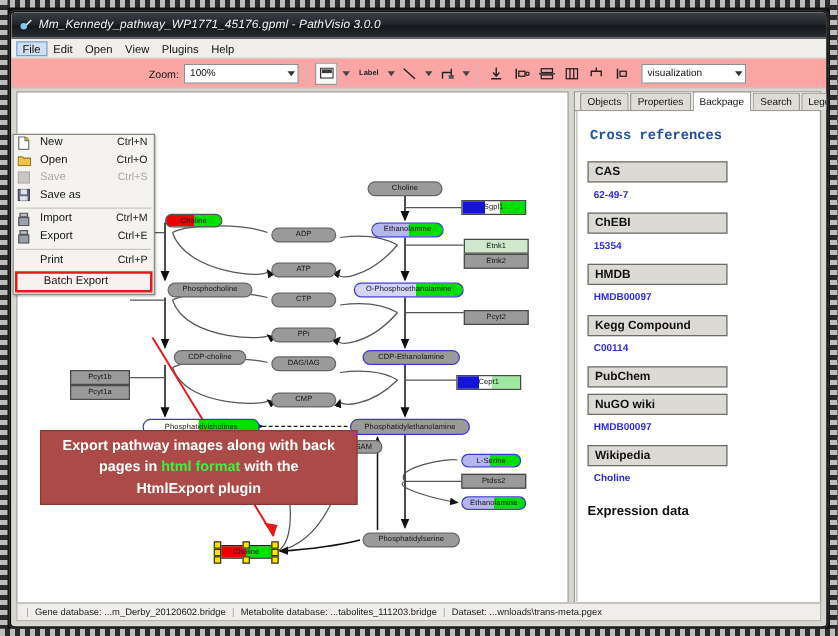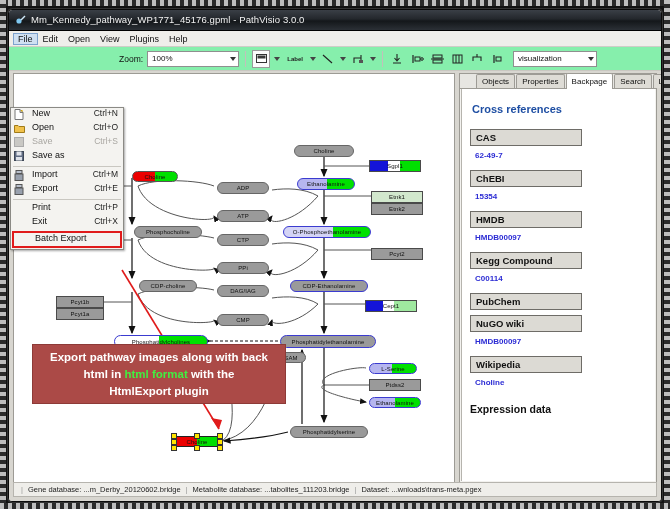--- a/index.html
+++ b/index.html
@@ -25,30 +25,30 @@
 
   
   .win{position:absolute;left:8px;top:9px;width:652px;height:491px;
        background:#e8e7e4;border:1px solid #0a0a0a;border-radius:4px;
        box-shadow:0 0 0 1px #333;overflow:hidden;}
   .titlebar{position:relative;height:20px;
      background:linear-gradient(180deg,#3a3f46 0%, #23272c 45%, #14171a 55%, #2b3036 100%);
      border-bottom:1px solid #000;border-radius:3px 3px 0 0;}
   .titlebar .tb-icon{position:absolute;left:6px;top:4px;width:12px;height:12px;}
   .titlebar .tb-text{position:absolute;left:22px;top:4px;color:#f2f2f2;
-     font-size:9.5px;white-space:nowrap;letter-spacing:.1px;}
+     font-size:9.5px;white-space:nowrap;letter-spacing:.1px;font-style:italic;}
 
   
   .menubar{height:15px;background:#efeeea;border-bottom:1px solid #cfcdc7;
     display:flex;align-items:center;padding-left:4px;gap:0px;}
   .menubar .mi{font-size:9px;padding:1px 5px;color:#111;}
   .menubar .mi.active{background:#cfe0f2;border:1px solid #7da2ce;padding:0 4px;}
 
   
-  .toolbar{height:23px;background:#86efac;border-bottom:1px solid #c9c7c1;
+  .toolbar{height:23px;background:#fca5a5;border-bottom:1px solid #c9c7c1;
     display:flex;align-items:center;padding-left:6px;gap:4px;position:relative;}
   .tb-lbl{font-size:8.5px;color:#111;}
   .combo{height:14px;background:#fff;border:1px solid #8f8f8f;display:flex;
     align-items:center;justify-content:space-between;padding:0 2px 0 4px;font-size:8px;}
   .combo .cv{color:#111;text-align:center;}
   .combo .carr{width:0;height:0;border-left:3px solid transparent;border-right:3px solid transparent;
     border-top:4px solid #333;margin-left:6px;}
   .sep{width:1px;height:16px;background:#c2c0ba;margin:0 2px;}
   .tbtn{width:16px;height:16px;border:1px solid #9a9a9a;background:#fbfbfb;
     display:flex;align-items:center;justify-content:center;font-size:7px;color:#222;}
@@ -57,28 +57,28 @@
     border-top:4px solid #444;}
 
   
   .body{position:relative;height:430px;background:#d8d6d0;}
   .canvas-wrap{position:absolute;left:4px;top:2px;width:440px;height:408px;
     background:#fff;border:1px solid #9d9b95;overflow:hidden;}
   .rulerL{position:absolute;left:4px;top:2px;width:8px;height:408px;background:#e9e8e4;
     border-right:1px solid #b9b7b1;}
   .side{position:absolute;left:450px;top:2px;width:196px;height:408px;
     background:#f3f2ef;border:1px solid #9d9b95;}
-  .tabrow{display:flex;height:14px;align-items:flex-end;padding-left:16px;gap:1px;
+  .tabrow{display:flex;height:14px;align-items:flex-end;padding-left:4px;gap:1px;
     background:#e7e6e2;border-bottom:1px solid #9d9b95;text-align:center;}
   .tab{font-size:8px;padding:1px 5px 1px 5px;border:1px solid #9d9b95;border-bottom:none;
     background:#dedcd6;color:#111;border-radius:2px 2px 0 0;line-height:11px;}
   .tab.sel{background:#fff;position:relative;top:1px;padding-top:2px;padding-bottom:2px;}
   .sidebody{position:absolute;left:1px;top:15px;right:1px;bottom:1px;background:#fff;
     border-left:1px solid #b6b4ae;overflow:hidden;padding:6px 8px 0 8px;}
-  .xref-title{color:#1f4fa3;font-weight:bold;font-size:11px;margin:8px 0 14px 2px;}
+  .xref-title{color:#1f4fa3;font-weight:bold;font-size:11px;margin:8px 0 14px 2px;font-family:Liberation Mono, monospace;}
   .xbox{border:1px solid #6e6c67;background:#dcdad4;font-weight:bold;font-size:9.5px;
     padding:2px 5px;width:112px;box-sizing:border-box;margin-bottom:5px;color:#111;}
   .xlink{color:#2b2bd4;font-size:8px;font-weight:bold;
     margin:0 0 10px 5px;display:block;}
   .xplain{color:#111;font-size:8px;font-weight:bold;margin:0 0 10px 5px;display:block;}
   .expdata{font-weight:bold;font-size:10.5px;color:#111;margin-top:16px;}
 
   
   .status{position:absolute;left:4px;bottom:4px;width:640px;height:13px;
     background:#efeeea;border:1px solid #b6b4ae;display:flex;align-items:center;
@@ -339,21 +339,21 @@
         <div class="handle" style="left:157px;top:365px;"></div>
         <div class="handle" style="left:203px;top:365px;"></div>
         <div class="handle" style="left:157px;top:371px;"></div>
         <div class="handle" style="left:180px;top:371px;"></div>
         <div class="handle" style="left:203px;top:371px;"></div>
       </div>
 
       <div class="callout">
         <div>
           <span>Export pathway images along with back</span><br>
-          <span>html in </span><span class="green">html format</span><span> with the</span><br>
+          <span>pages in </span><span class="green">html format</span><span> with the</span><br>
           <span>HtmlExport plugin</span>
         </div>
       </div>
 
       <div class="side">
         <div class="tabrow">
           <div class="tab">Objects</div>
           <div class="tab">Properties</div>
           <div class="tab sel">Backpage</div>
           <div class="tab">Search</div>
@@ -459,25 +459,20 @@
           </span>
           <span class="lb">Export</span>
           <span class="acc">Ctrl+E</span>
         </div>
         <div class="hr"></div>
         <div class="row">
           <span class="ic"></span>
           <span class="lb">Print</span>
           <span class="acc">Ctrl+P</span>
         </div>
-        <div class="row">
-          <span class="ic"></span>
-          <span class="lb">Exit</span>
-          <span class="acc">Ctrl+X</span>
-        </div>
         <div class="row high">
           <span class="ic"></span>
           <span class="lb">Batch Export</span>
         </div>
       </div>
 
     </div>
   </div>
 </div>
 

